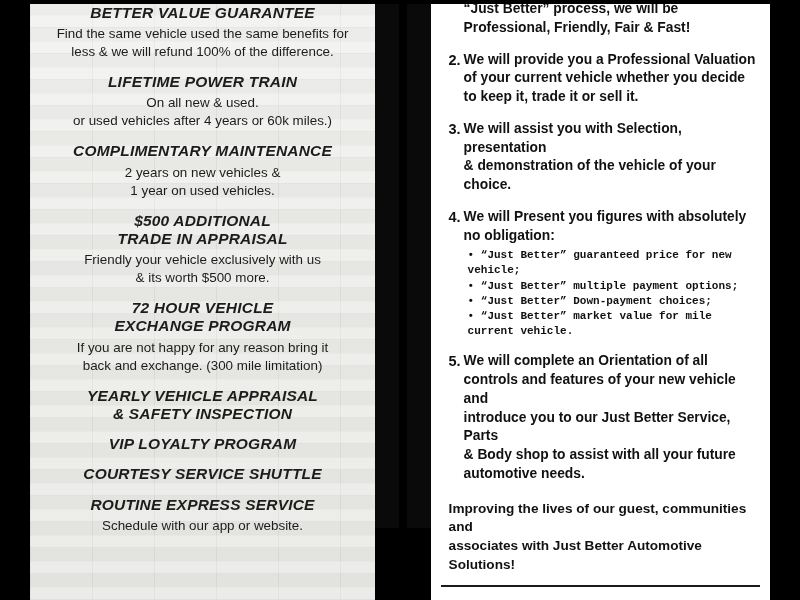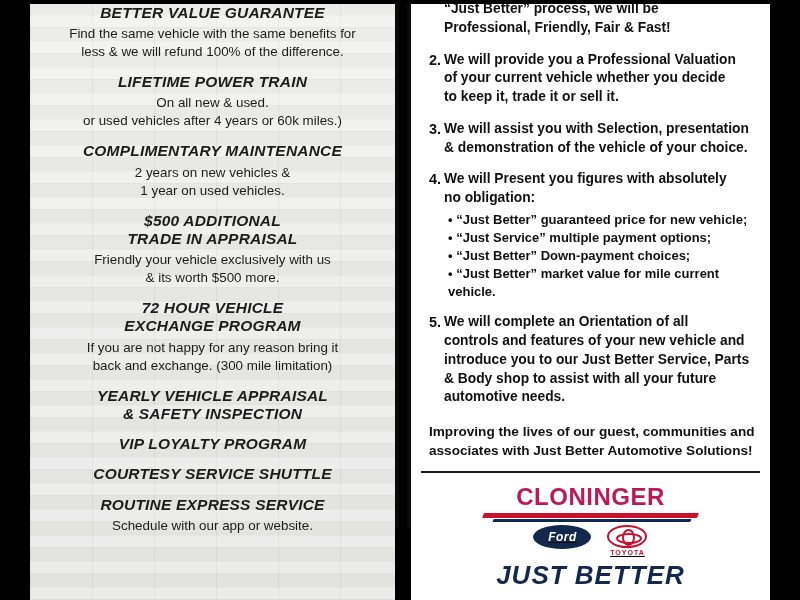--- a/index.html
+++ b/index.html
@@ -20,21 +20,21 @@
     background: #000;
     display: flex;
     justify-content: center;
   }
   .sheet {
     position: relative;
     width: 740px;
     height: 528px;
     background: #0a0a0a;
     display: flex;
-    gap: 4px;
+    gap: 24px;
   }
   
   .left-col {
     position: relative;
     width: 366px;
     height: 600px;
     overflow: hidden;
     background:
       repeating-linear-gradient(
         0deg,
@@ -123,23 +123,24 @@
     font-size: 13.8px;
     line-height: 1.36;
     font-weight: 600;
   }
   .bullets {
     margin: 3px 0 0 4px;
     padding: 0;
     list-style: none;
   }
   .bullets li {
-    font-size: 13px;
+    font-size: 11px;
     line-height: 1.38;
     font-weight: 600;
+    font-family: Liberation Mono, monospace;
   }
   .bullets li::before {
     content: "• ";
   }
   .closing {
     font-size: 13.6px;
     line-height: 1.38;
     font-weight: bold;
     margin: 16px 0 10px 4px;
   }
@@ -284,21 +285,21 @@
   <div class="topbar"></div>
   <div class="rail-l"></div>
   <div class="rail-r"></div>
 
   <div class="sheet">
 
     <div class="left-col">
       <div class="left-inner" id="benefits-list">
           <div class="blk">
             <div class="b-title">BETTER VALUE GUARANTEE</div>
-            <div class="b-line">Find the same vehicle with the same benefits for</div>
+            <div class="b-line">Find the same vehicle used the same benefits for</div>
             <div class="b-line">less &amp; we will refund 100% of the difference.</div>
           </div>
           <div class="blk">
             <div class="b-title">LIFETIME POWER TRAIN</div>
             <div class="b-line">On all new &amp; used.</div>
             <div class="b-line">or used vehicles after 4 years or 60k miles.)</div>
           </div>
           <div class="blk">
             <div class="b-title">COMPLIMENTARY MAINTENANCE</div>
             <div class="b-line">2 years on new vehicles &amp;</div>
@@ -351,21 +352,21 @@
             <div>
               <div class="itxt">We will assist you with Selection, presentation<br>&amp; demonstration of the vehicle of your choice.</div>
             </div>
           </div>
           <div class="item">
             <div class="num">4.</div>
             <div>
               <div class="itxt">We will Present you figures with absolutely<br>no obligation:</div>
               <ul class="bullets">
                 <li>“Just Better” guaranteed price for new vehicle;</li>
-                <li>“Just Service” multiple payment options;</li>
+                <li>“Just Better” multiple payment options;</li>
                 <li>“Just Better” Down-payment choices;</li>
                 <li>“Just Better” market value for mile current vehicle.</li>
               </ul>
             </div>
           </div>
           <div class="item">
             <div class="num">5.</div>
             <div>
               <div class="itxt">We will complete an Orientation of all<br>controls and features of your new vehicle and<br>introduce you to our Just Better Service, Parts<br>&amp; Body shop to assist  with all your future<br>automotive needs.</div>
             </div>

